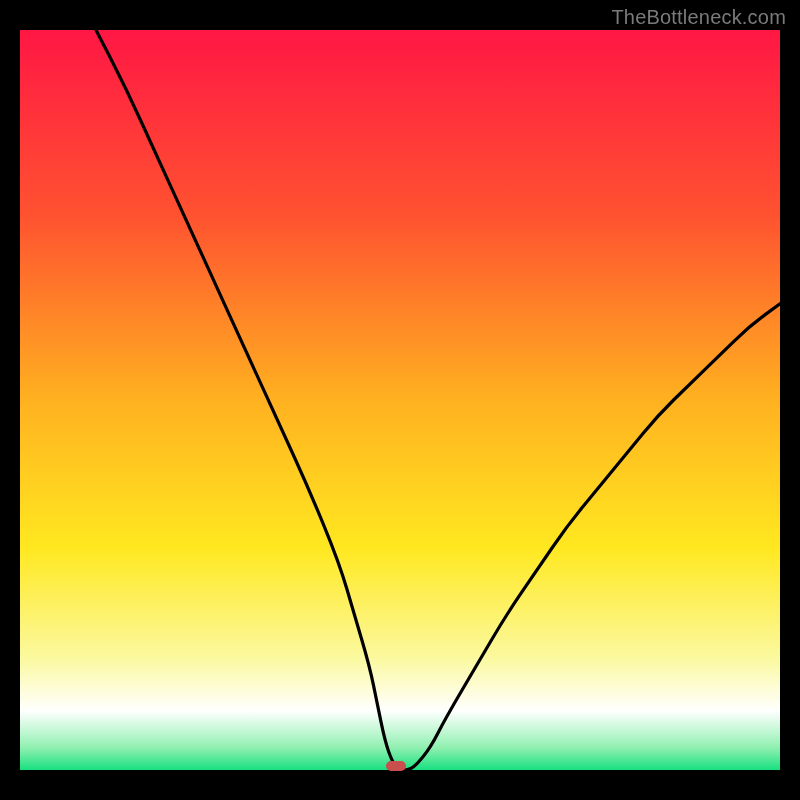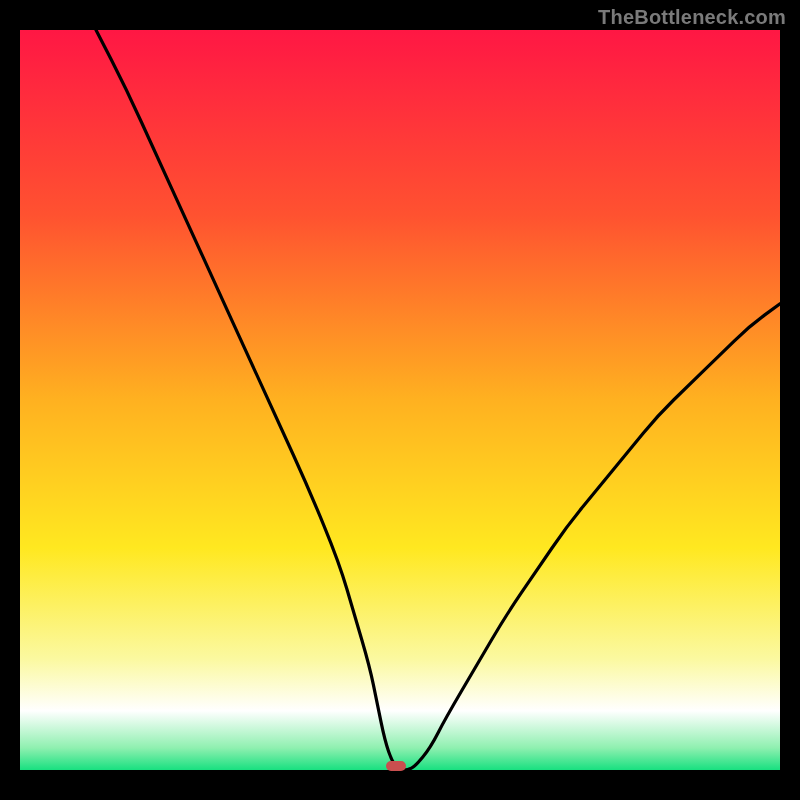--- a/index.html
+++ b/index.html
@@ -16,21 +16,21 @@
     width: 800px;
     height: 800px;
     background: #000;
   }
   .watermark {
     position: absolute;
     top: 6px;
     right: 14px;
     color: #7a7a7a;
     font-size: 20px;
-    font-weight: 700;
+    font-weight: 400;
     letter-spacing: 0.2px;
     z-index: 10;
   }
   .plot-area {
     position: absolute;
     left: 20px;
     top: 30px;
     width: 760px;
     height: 740px;
   }

